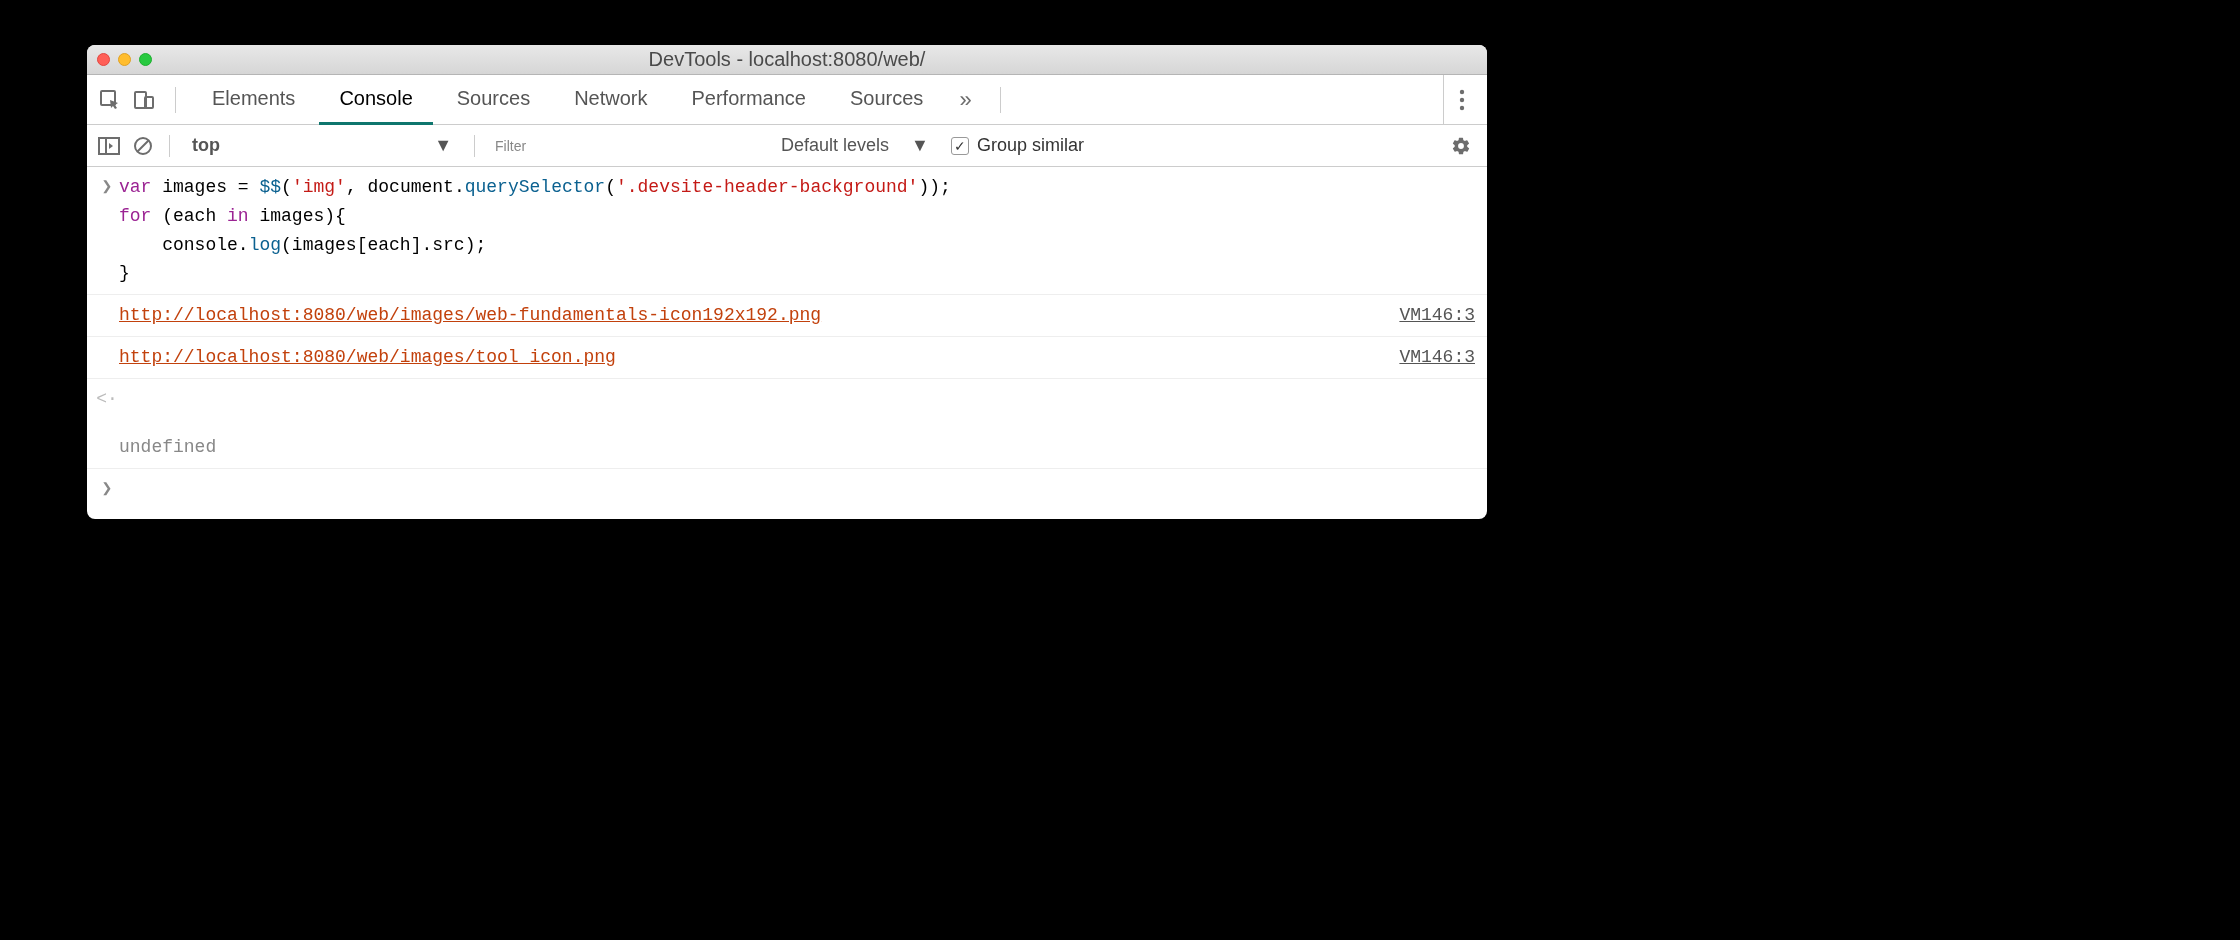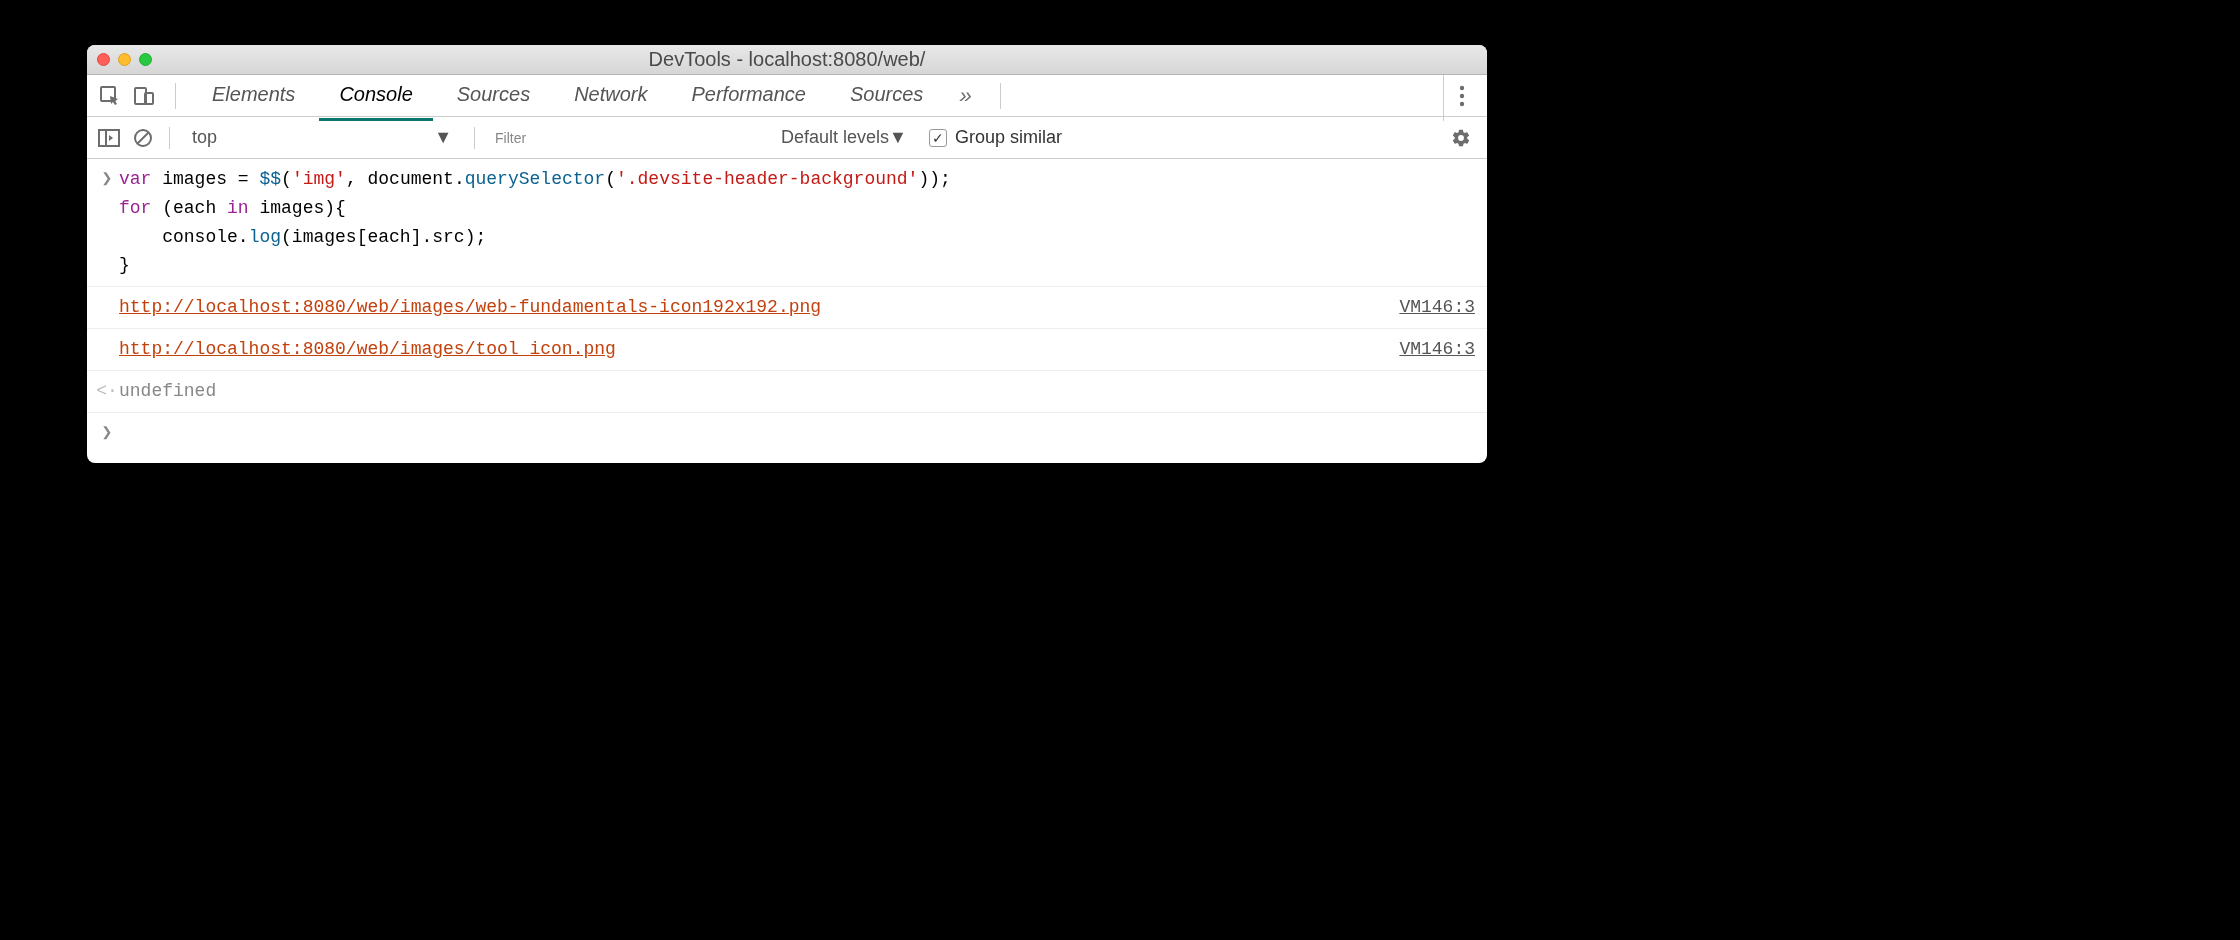--- a/index.html
+++ b/index.html
@@ -46,27 +46,26 @@
     .title {
       position: absolute;
       left: 0; right: 0;
       text-align: center;
       font-size: 20px;
       color: #4a4a4a;
       pointer-events: none;
     }
     
     .tabs {
-      height: 42px;
+      height: 50px;
       border-bottom: 1px solid #ccc;
       display: flex;
       align-items: center;
       padding: 0 8px;
       gap: 4px;
-      font-style: italic;
     }
     .tool-icon {
       width: 30px; height: 30px;
       display: flex;
       align-items: center;
       justify-content: center;
       color: #6d6d6d;
       cursor: pointer;
     }
     .tool-sep {
@@ -127,33 +126,34 @@
     .ct-sep {
       width: 1px; height: 22px; background:#ccc; margin: 0 6px;
     }
     .context-select {
       display: flex; align-items: center;
       padding: 0 10px;
       min-width: 280px;
       cursor: pointer;
       justify-content: space-between;
       color: #555;
+      font-weight: bold;
     }
     .filter-input {
       border: none;
       font-size: 14px;
       color: #333;
       padding: 4px 8px;
       width: 280px;
       outline: none;
       height: 30px;
     }
     .filter-input::placeholder { color: #888; }
     .levels {
-      display: flex; align-items: center; gap: 0;
+      display: flex; align-items: center; gap: 22px;
       cursor: pointer;
       color: #555;
       padding: 0 8px;
     }
     .checkbox-wrap {
       display: flex; align-items: center; gap: 8px;
       color: #333;
       padding: 0 8px;
     }
     .checkbox {
@@ -196,21 +196,21 @@
       color: #555;
       text-decoration: underline;
       cursor: pointer;
       padding-left: 12px;
     }
     .link-text {
       color: #c2410c;
       text-decoration: underline;
       cursor: pointer;
     }
-    .undef { color: #888; }
+    .undef { color: #888; margin-top: 48px; }
     .prompt-arrow { color: #1a73e8; font-weight: bold; }
     .kw { color: #9b2393; }
     .fn { color: #0b6190; }
     .str { color: #c41a16; }
     .pln { color: #000; }
     svg { display: block; }
   </style>
 </head>
 <body>
 

